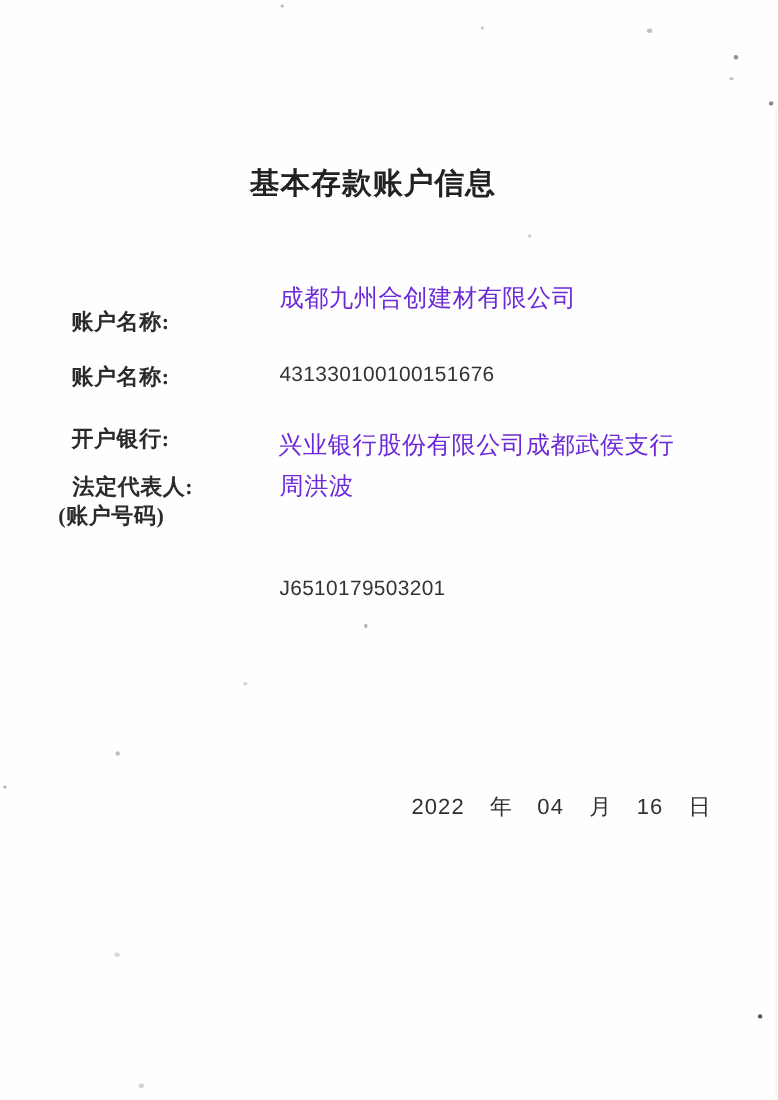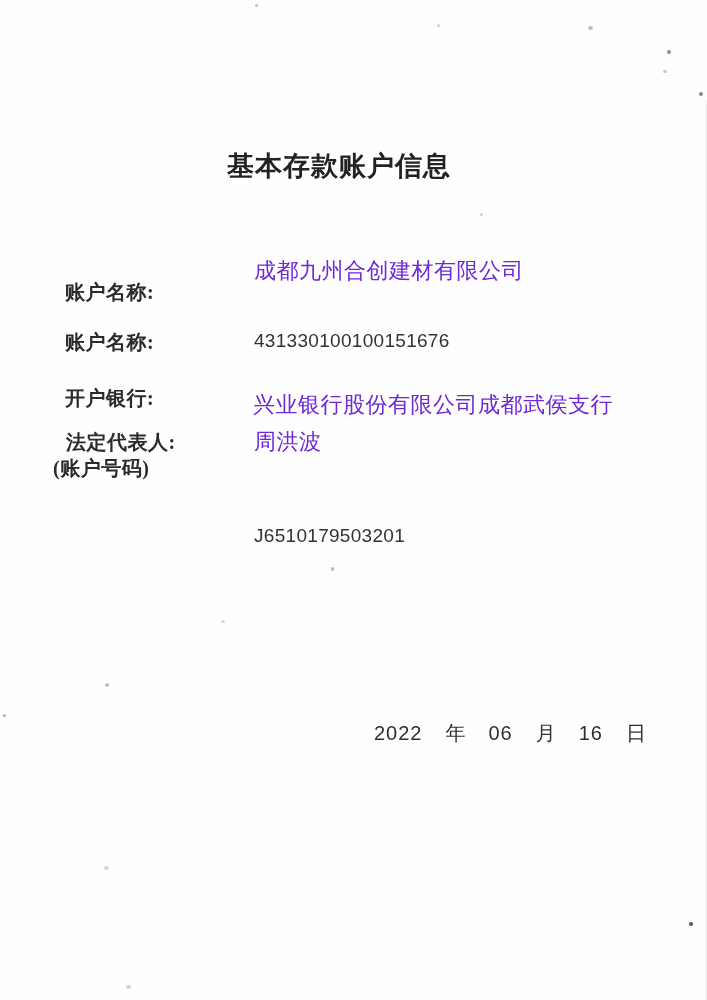--- a/index.html
+++ b/index.html
@@ -108,21 +108,21 @@
 
   <div id="lbl-legal-rep" class="abs lbl">法定代表人:</div>
   <div id="lbl-legal-rep-sub" class="abs lbl">(账户号码)</div>
   <div id="val-legal-rep" class="abs val-cjk">周洪波</div>
 
   <div id="val-basic-account" class="abs val-num">J6510179503201</div>
 
   <div id="date-line" class="abs">
     <span class="num">2022</span>
     <span class="unit">年</span>
-    <span class="num">06</span>
+    <span class="num">04</span>
     <span class="unit">月</span>
     <span class="num">16</span>
     <span class="unit">日</span>
   </div>
 
   <div id="edge-shadow"></div>
   <div class="speckle" style="left:255px; top:4px;   width:3px; height:3px; background:#bbbbbb;"></div>
   <div class="speckle" style="left:437px; top:24px;  width:3px; height:3px; background:#cccccc;"></div>
   <div class="speckle" style="left:588px; top:26px;  width:5px; height:4px; background:#c0c0c0;"></div>
   <div class="speckle" style="left:667px; top:50px;  width:4px; height:4px; background:#909090;"></div>

